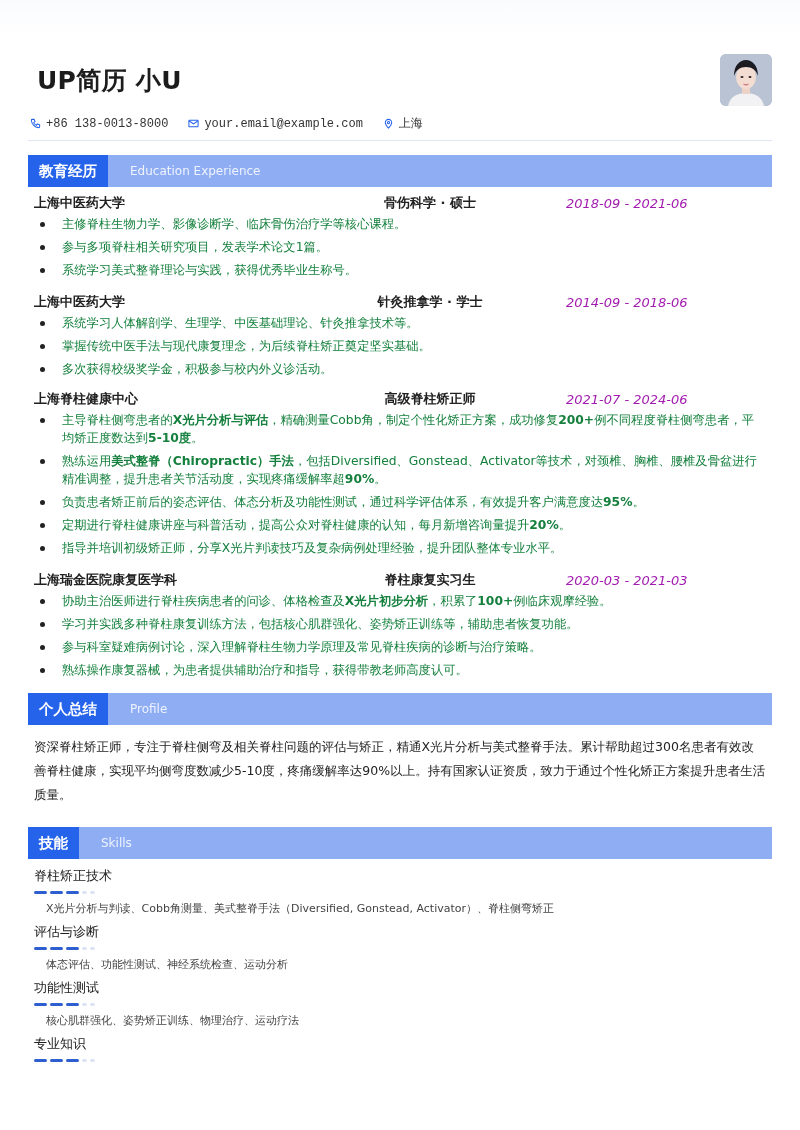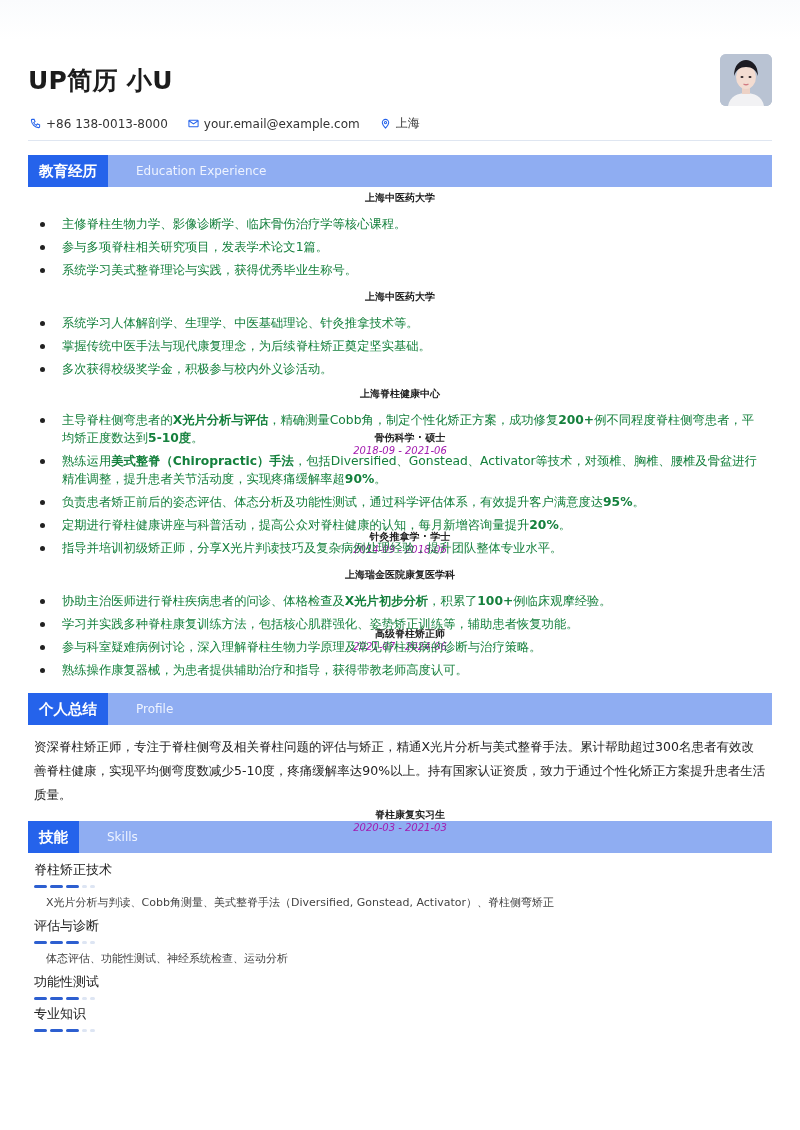--- a/index.html
+++ b/index.html
@@ -2,32 +2,32 @@
 <html><head>
 <meta charset="utf-8">
 <style>
   * { box-sizing: border-box; margin: 0; padding: 0; }
   html, body { width: 800px; height: 1130px; overflow: hidden; background: #ffffff; }
   body { font-family: "DejaVu Sans", "Liberation Sans", sans-serif; color: #222; font-size: 13px; }
   .page { position: relative; width: 800px; height: 1130px; background: #fff; }
   .topbar { height: 40px; background: linear-gradient(#fafbfd,#ffffff); }
 
   .header { position: relative; margin: 0 28px; height: 101px; border-bottom: 1px solid #dfe6f1; }
-  .name { position: absolute; left: 0; top: 24px; font-size: 25px; font-weight: 600; color: #1c1c1c; letter-spacing: 0.3px; }
-  .contacts { position: absolute; left: 2px; top: 75px; display: flex; gap: 20px; font-size: 12px; color: #333; }
+  .name { position: absolute; left: 9px; top: 24px; font-size: 25px; font-weight: 600; color: #1c1c1c; letter-spacing: 0.3px; }
+  .contacts { position: absolute; left: 2px; top: 75px; display: flex; gap: 20px; font-size: 12px; color: #333; font-family: Liberation Mono, monospace; }
   .contact { display: flex; align-items: center; gap: 5px; }
   .contact svg { width: 11px; height: 11px; }
   .avatar { position: absolute; right: 0; top: 14px; width: 52px; height: 52px; border-radius: 6px; overflow: hidden; background: linear-gradient(160deg,#c7cfdc,#a9b4c6); }
 
   .section-bar { margin: 14px 28px 0; height: 32px; background: #8fadf2; display: flex; align-items: center; }
   .section-bar .zh { height: 32px; background: #2563eb; color: #fff; font-size: 14.5px; font-weight: 700; display: flex; align-items: center; padding: 0 11px; }
-  .section-bar .en { color: #eef3ff; font-size: 12px; padding-left: 28px; }
+  .section-bar .en { color: #eef3ff; font-size: 12px; padding-left: 22px; }
 
   .entry { margin: 0 34px; }
-  .entry-head { display: flex; align-items: center; height: 24px; font-size: 10px; flex-direction: column; }
+  .entry-head { display: flex; align-items: center; height: 24px; font-size: 13px; }
   .entry-head .org { flex: 0 0 240px; font-weight: 700; }
   .entry-head .role { flex: 1; text-align: center; font-weight: 700; padding-left: 20px; }
   .entry-head .date { flex: 0 0 200px; color: #a21caf; font-style: italic; }
   ul.bullets { list-style: none; }
   ul.bullets li { position: relative; padding-left: 28px; font-size: 12.3px; line-height: 18px; margin-bottom: 5px; color: #15803d; }
   ul.bullets li::before { content: ""; position: absolute; left: 6px; top: 7px; width: 5px; height: 5px; border-radius: 50%; background: #222; }
   ul.bullets li b { font-weight: 700; }
 
   .profile { margin: 10px 34px 0; font-size: 12.5px; line-height: 24px; color: #222; }
 
@@ -142,21 +142,21 @@
         <li><span>熟练操作康复器械，为患者提供辅助治疗和指导，获得带教老师高度认可。</span></li>
       </ul>
   </div>
 
   <div class="section-bar" style="margin-top:14px">
     <div class="zh">个人总结</div>
     <div class="en">Profile</div>
   </div>
   <div class="profile">资深脊柱矫正师，专注于脊柱侧弯及相关脊柱问题的评估与矫正，精通X光片分析与美式整脊手法。累计帮助超过300名患者有效改善脊柱健康，实现平均侧弯度数减少5-10度，疼痛缓解率达90%以上。持有国家认证资质，致力于通过个性化矫正方案提升患者生活质量。</div>
 
-  <div class="section-bar" style="margin-top:14px">
+  <div class="section-bar" style="margin-top:20px">
     <div class="zh">技能</div>
     <div class="en">Skills</div>
   </div>
   <div style="height:6px"></div>
   <div id="skills-list">
       <div class="skill">
         <div class="title">脊柱矫正技术</div>
         <div class="level">
           <span></span>
           <span></span>
@@ -179,20 +179,21 @@
       </div>
       <div class="skill">
         <div class="title">功能性测试</div>
         <div class="level">
           <span></span>
           <span></span>
           <span></span>
           <span class="off"></span>
           <span class="off"></span>
         </div>
+        <div class="desc">核心肌群强化、姿势矫正训练、物理治疗、运动疗法</div>
       </div>
       <div class="skill">
         <div class="title">专业知识</div>
         <div class="level">
           <span></span>
           <span></span>
           <span></span>
           <span class="off"></span>
           <span class="off"></span>
         </div>

